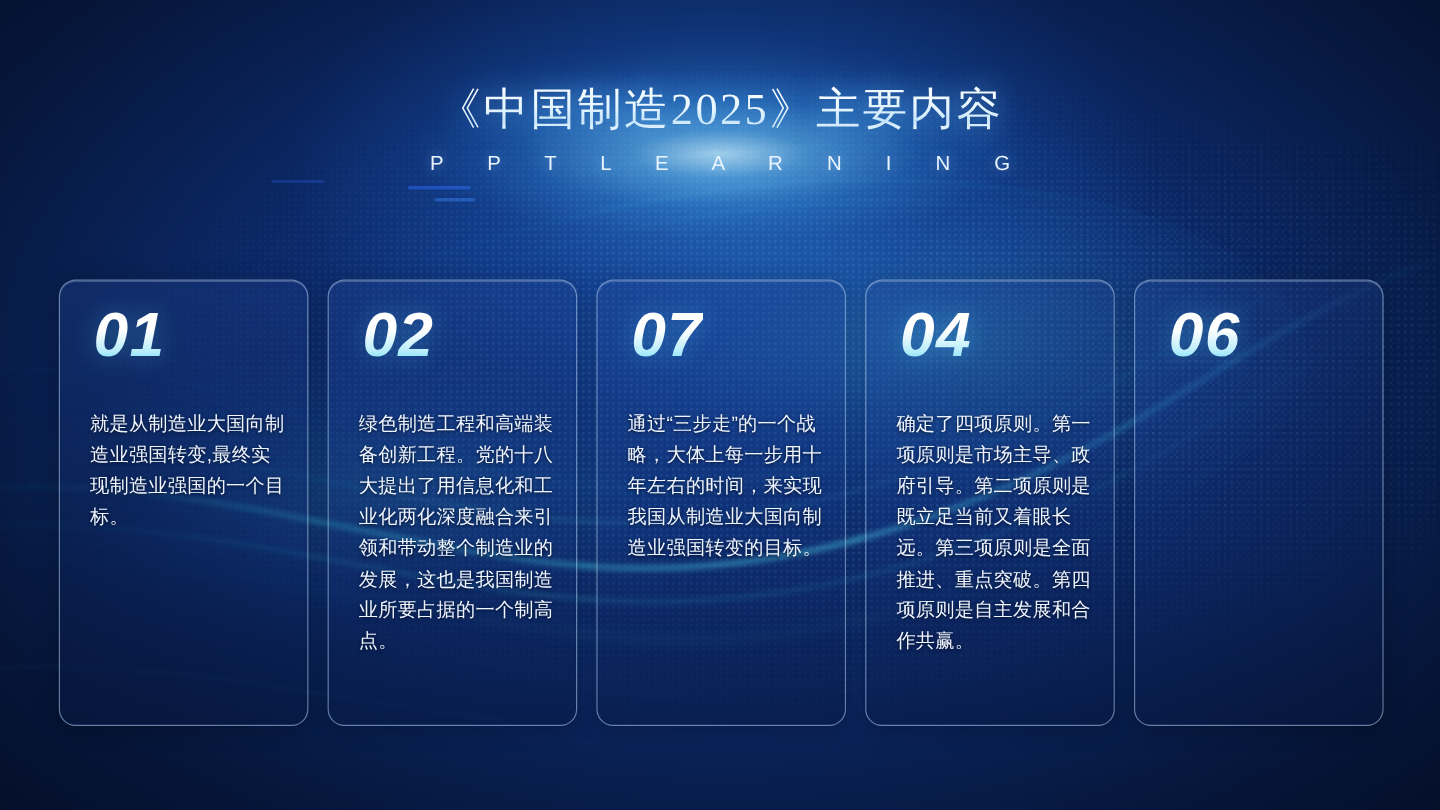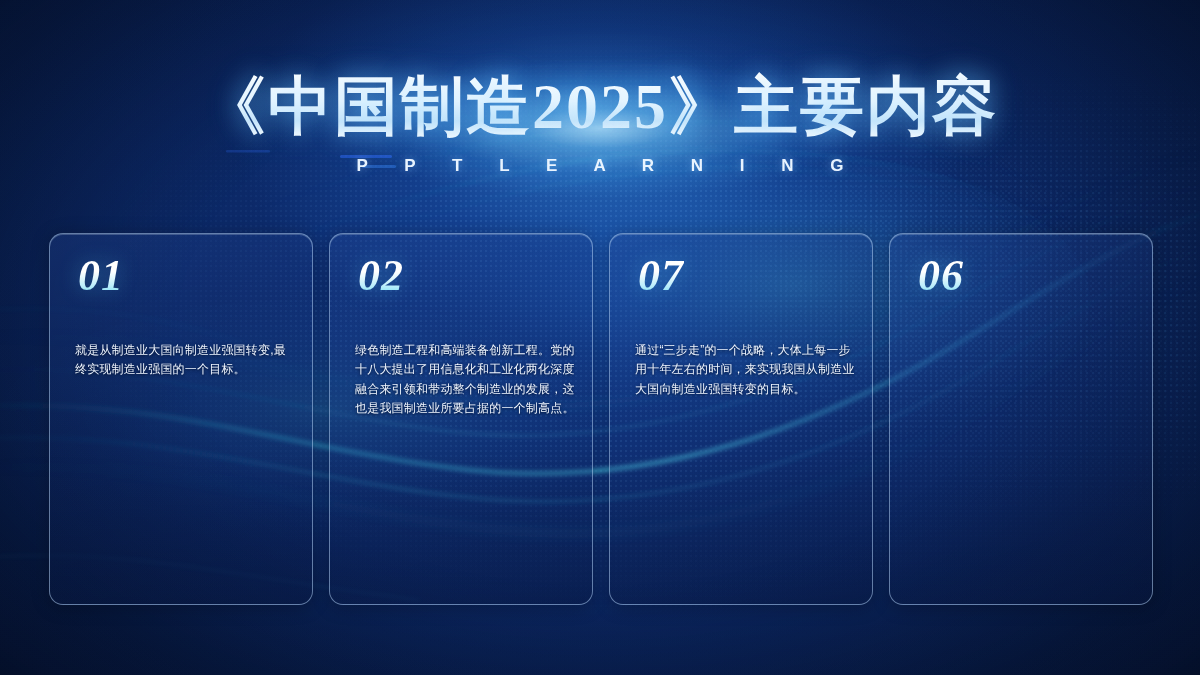--- a/index.html
+++ b/index.html
@@ -61,37 +61,37 @@
   .title-block {
     position: absolute;
     top: 72px;
     left: 0;
     width: 1200px;
     text-align: center;
     z-index: 6;
   }
   .main-title {
     font-family: "Liberation Serif", "DejaVu Serif", serif;
-    font-weight: 700;
-    font-size: 64px;
+    font-weight: 400;
+    font-size: 37px;
     letter-spacing: 2px;
     line-height: 1.1;
     background: linear-gradient(180deg, #ffffff 0%, #f3fbff 42%, #cfe9fb 70%, #ffffff 100%);
     -webkit-background-clip: text;
     background-clip: text;
     color: transparent;
     -webkit-text-fill-color: transparent;
     text-shadow: 0 0 26px rgba(120,200,255,0.40);
     filter: drop-shadow(0 0 14px rgba(80,180,255,0.45));
     white-space: nowrap;
   }
   .sub-title {
     margin-top: 14px;
     font-size: 17px;
-    font-weight: 700;
+    font-weight: 400;
     letter-spacing: 16px;
     color: #eaf4ff;
     text-indent: 16px;
     text-shadow: 0 0 10px rgba(140,200,255,0.55);
   }
 
   
   .cards {
     position: absolute;
     top: 233px;
@@ -122,40 +122,40 @@
     position: absolute;
     inset: -2px;
     border-radius: 16px;
     background: linear-gradient(180deg, rgba(0,0,0,0) 58%, rgba(6,18,48,0.22) 100%);
     pointer-events: none;
   }
   .card-number {
     position: absolute;
     top: 20px;
     left: 28px;
-    font-family: Liberation Serif, serif;
+    font-family: Liberation Sans, sans-serif;
     font-style: italic;
     font-weight: 700;
-    font-size: 44px;
+    font-size: 52px;
     line-height: 1;
     letter-spacing: 1px;
     background: linear-gradient(180deg, #ffffff 0%, #ffffff 40%, #bdeefb 72%, #63dcf3 100%);
     -webkit-background-clip: text;
     background-clip: text;
     color: transparent;
     -webkit-text-fill-color: transparent;
     filter: drop-shadow(0 0 10px rgba(90,210,245,0.35));
     z-index: 2;
   }
   .card-body {
     position: absolute;
     top: 107px;
     left: 25px;
     right: 16px;
-    font-size: 12px;
+    font-size: 16px;
     line-height: 1.62;
     color: #f0f6ff;
     text-shadow: 0 1px 3px rgba(2,10,30,0.85);
     letter-spacing: 0.2px;
     z-index: 2;
   }
 </style>
 </head>
 <body>
 
@@ -253,20 +253,24 @@
     <div class="card">
       <div class="card-number">02</div>
       <div class="card-body">绿色制造工程和高端装备创新工程。党的十八大提出了用信息化和工业化两化深度融合来引领和带动整个制造业的发展，这也是我国制造业所要占据的一个制高点。</div>
     </div>
 
     <div class="card">
       <div class="card-number">07</div>
       <div class="card-body">通过“三步走”的一个战略，大体上每一步用十年左右的时间，来实现我国从制造业大国向制造业强国转变的目标。</div>
     </div>
 
+    <div class="card">
+      <div class="card-number">04</div>
+      <div class="card-body">确定了四项原则。第一项原则是市场主导、政府引导。第二项原则是既立足当前又着眼长远。第三项原则是全面推进、重点突破。第四项原则是自主发展和合作共赢。</div>
+    </div>
 
     <div class="card">
       <div class="card-number">06</div>
     </div>
 
   </div>
 
 </div>
 
 </body></html>

